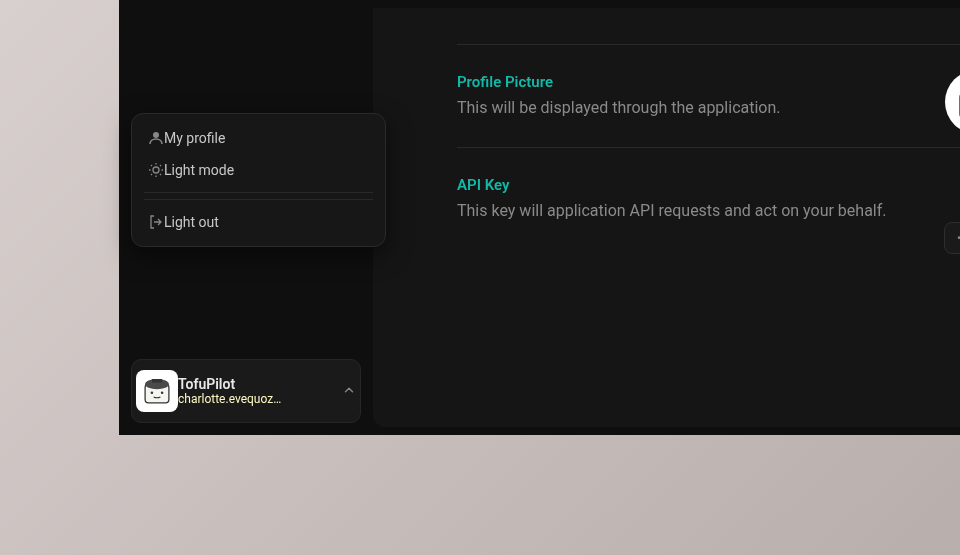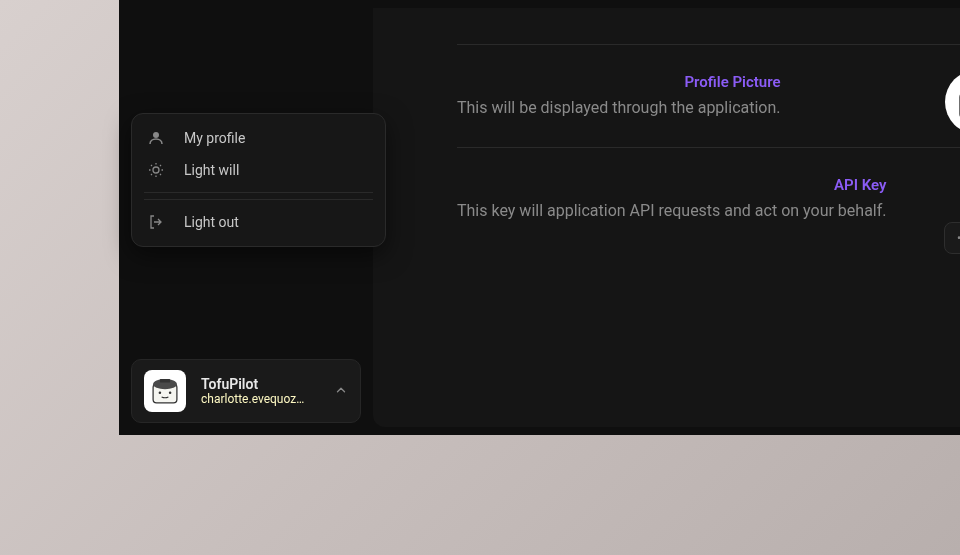--- a/index.html
+++ b/index.html
@@ -51,25 +51,24 @@
       margin-left: 84px;
       margin-right: 0;
     }
     .section-block {
       padding: 28px 0 28px 0;
       display: flex;
       align-items: flex-start;
       justify-content: space-between;
     }
     .section-title {
-      color: #8b5cf6;
+      color: #14b8a6;
       font-size: 15px;
       font-weight: 600;
       margin-bottom: 6px;
-      text-align: right;
     }
     .section-desc {
       color: #8a8a8a;
       font-size: 16px;
       line-height: 1.4;
     }
     .avatar-large {
       width: 64px;
       height: 64px;
       border-radius: 50%;
@@ -105,21 +104,21 @@
       background: #171717;
       border: 1px solid #2a2a2a;
       border-radius: 12px;
       padding: 8px;
       box-shadow: 0 8px 24px rgba(0,0,0,0.5);
       z-index: 100;
     }
     .menu-item {
       display: flex;
       align-items: center;
-      gap: 20px;
+      gap: 0;
       padding: 8px 8px;
       border-radius: 6px;
       cursor: pointer;
       color: #c8c8c8;
       font-size: 14px;
     }
     .menu-icon {
       width: 16px;
       height: 16px;
       display: flex;
@@ -131,25 +130,25 @@
     .menu-icon svg { width: 16px; height: 16px; }
     .menu-divider {
       border: none;
       border-top: 1px solid #2a2a2a;
       margin: 6px 4px;
     }
     
     .user-card {
       display: flex;
       align-items: center;
-      gap: 15px;
+      gap: 0;
       background: #1a1a1a;
       border: 1px solid #262626;
       border-radius: 10px;
-      padding: 10px 12px;
+      padding: 10px 4px;
       cursor: pointer;
     }
     .user-avatar {
       width: 42px;
       height: 42px;
       border-radius: 8px;
       background: #fff;
       display: flex;
       align-items: center;
       justify-content: center;
@@ -245,21 +244,21 @@
     </span>
     <span>My profile</span>
   </div>
   <div class="menu-item">
     <span class="menu-icon">
       <svg viewBox="0 0 16 16" fill="none" stroke="currentColor" stroke-width="1.3">
           <circle cx="8" cy="8" r="3"></circle>
           <path d="M8 1v1.5M8 13.5V15M1 8h1.5M13.5 8H15M3 3l1 1M12 12l1 1M3 13l1-1M12 4l1-1"></path>
         </svg>
     </span>
-    <span>Light will</span>
+    <span>Light mode</span>
   </div>
   <hr class="menu-divider">
   <hr class="menu-divider">
   <div class="menu-item">
     <span class="menu-icon">
       <svg viewBox="0 0 16 16" fill="none" stroke="currentColor" stroke-width="1.3">
           <path d="M6 2H3v12h3M10 5l3 3-3 3M13 8H6"></path>
         </svg>
     </span>
     <span>Light out</span>

